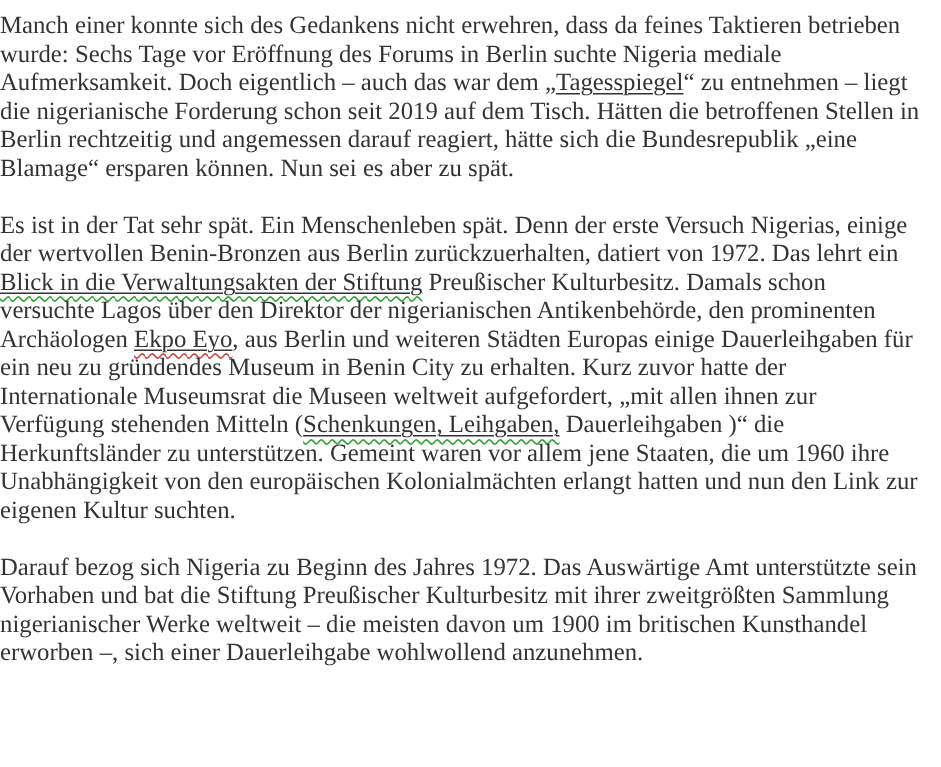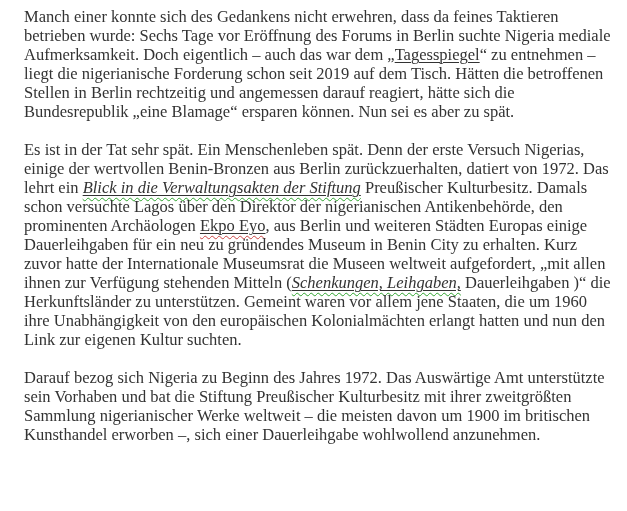--- a/index.html
+++ b/index.html
@@ -16,21 +16,21 @@
     background: var(--bg);
   }
   body {
     width: 627px;
     height: 511px;
     overflow: hidden;
   }
   .article {
     width: 627px;
     height: 511px;
-    padding: 7px 12px 0 24px;
+    padding: 7px 12px 0 0;
     font-family: "Liberation Serif", "DejaVu Serif", serif;
     font-size: 16.5px;
     line-height: 19px;
     color: var(--text);
     background: var(--bg);
   }
   .article p {
     margin: 0 0 19px 0;
   }
   a.inline-link {
@@ -41,21 +41,20 @@
     text-decoration-thickness: 1px;
     text-underline-offset: 2px;
     cursor: pointer;
   }
   .squiggle-green {
     text-decoration-line: underline;
     text-decoration-style: wavy;
     text-decoration-color: var(--squiggle-green);
     text-decoration-thickness: 1px;
     text-underline-offset: 4px;
-    font-style: italic;
   }
   .squiggle-red {
     text-decoration-line: underline;
     text-decoration-style: wavy;
     text-decoration-color: var(--squiggle-red);
     text-decoration-thickness: 1px;
     text-underline-offset: 4px;
   }
 </style>
 </head>

